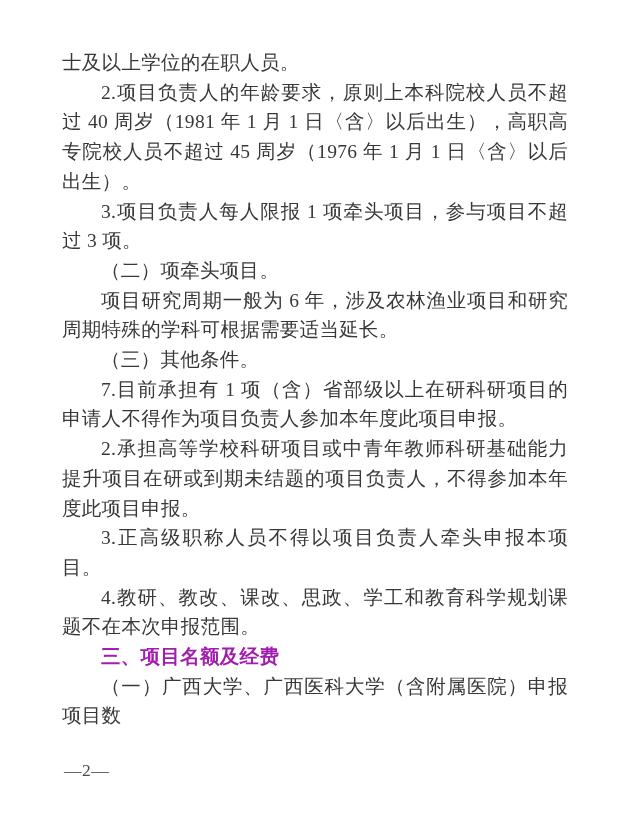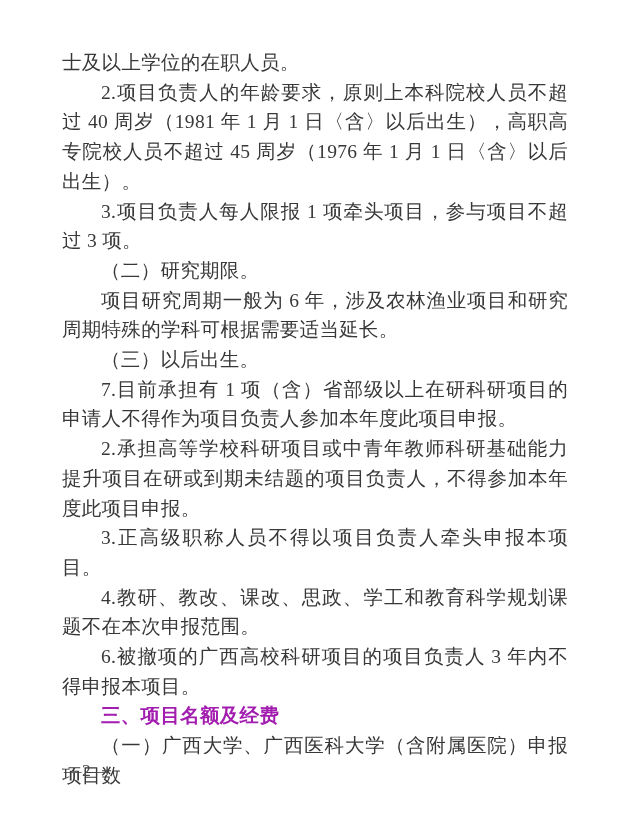--- a/index.html
+++ b/index.html
@@ -53,25 +53,24 @@
   }
 </style>
 </head>
 <body>
 
 <div class="page">
   <div class="text-block">
     <p class="para no-indent">士及以上学位的在职人员。</p>
     <p class="para">2.项目负责人的年龄要求，原则上本科院校人员不超过 40 周岁（1981 年 1 月 1 日〈含〉以后出生），高职高专院校人员不超过 45 周岁（1976 年 1 月 1 日〈含〉以后出生）。</p>
     <p class="para">3.项目负责人每人限报 1 项牵头项目，参与项目不超过 3 项。</p>
-    <p class="para">（二）研究期限。</p>
+    <p class="para">（二）项牵头项目。</p>
     <p class="para">项目研究周期一般为 6 年，涉及农林渔业项目和研究周期特殊的学科可根据需要适当延长。</p>
-    <p class="para">（三）以后出生。</p>
+    <p class="para">（三）其他条件。</p>
     <p class="para">7.目前承担有 1 项（含）省部级以上在研科研项目的申请人不得作为项目负责人参加本年度此项目申报。</p>
     <p class="para">2.承担高等学校科研项目或中青年教师科研基础能力提升项目在研或到期未结题的项目负责人，不得参加本年度此项目申报。</p>
     <p class="para">3.正高级职称人员不得以项目负责人牵头申报本项目。</p>
     <p class="para">4.教研、教改、课改、思政、学工和教育科学规划课题不在本次申报范围。</p>
-    <p class="para">6.被撤项的广西高校科研项目的项目负责人 3 年内不得申报本项目。</p>
     <p class="heading-para">三、项目名额及经费</p>
     <p class="para">（一）广西大学、广西医科大学（含附属医院）申报项目数</p>
   </div>
   <div class="footer-page-number">—2—</div>
 </div>
 
 </body></html>

